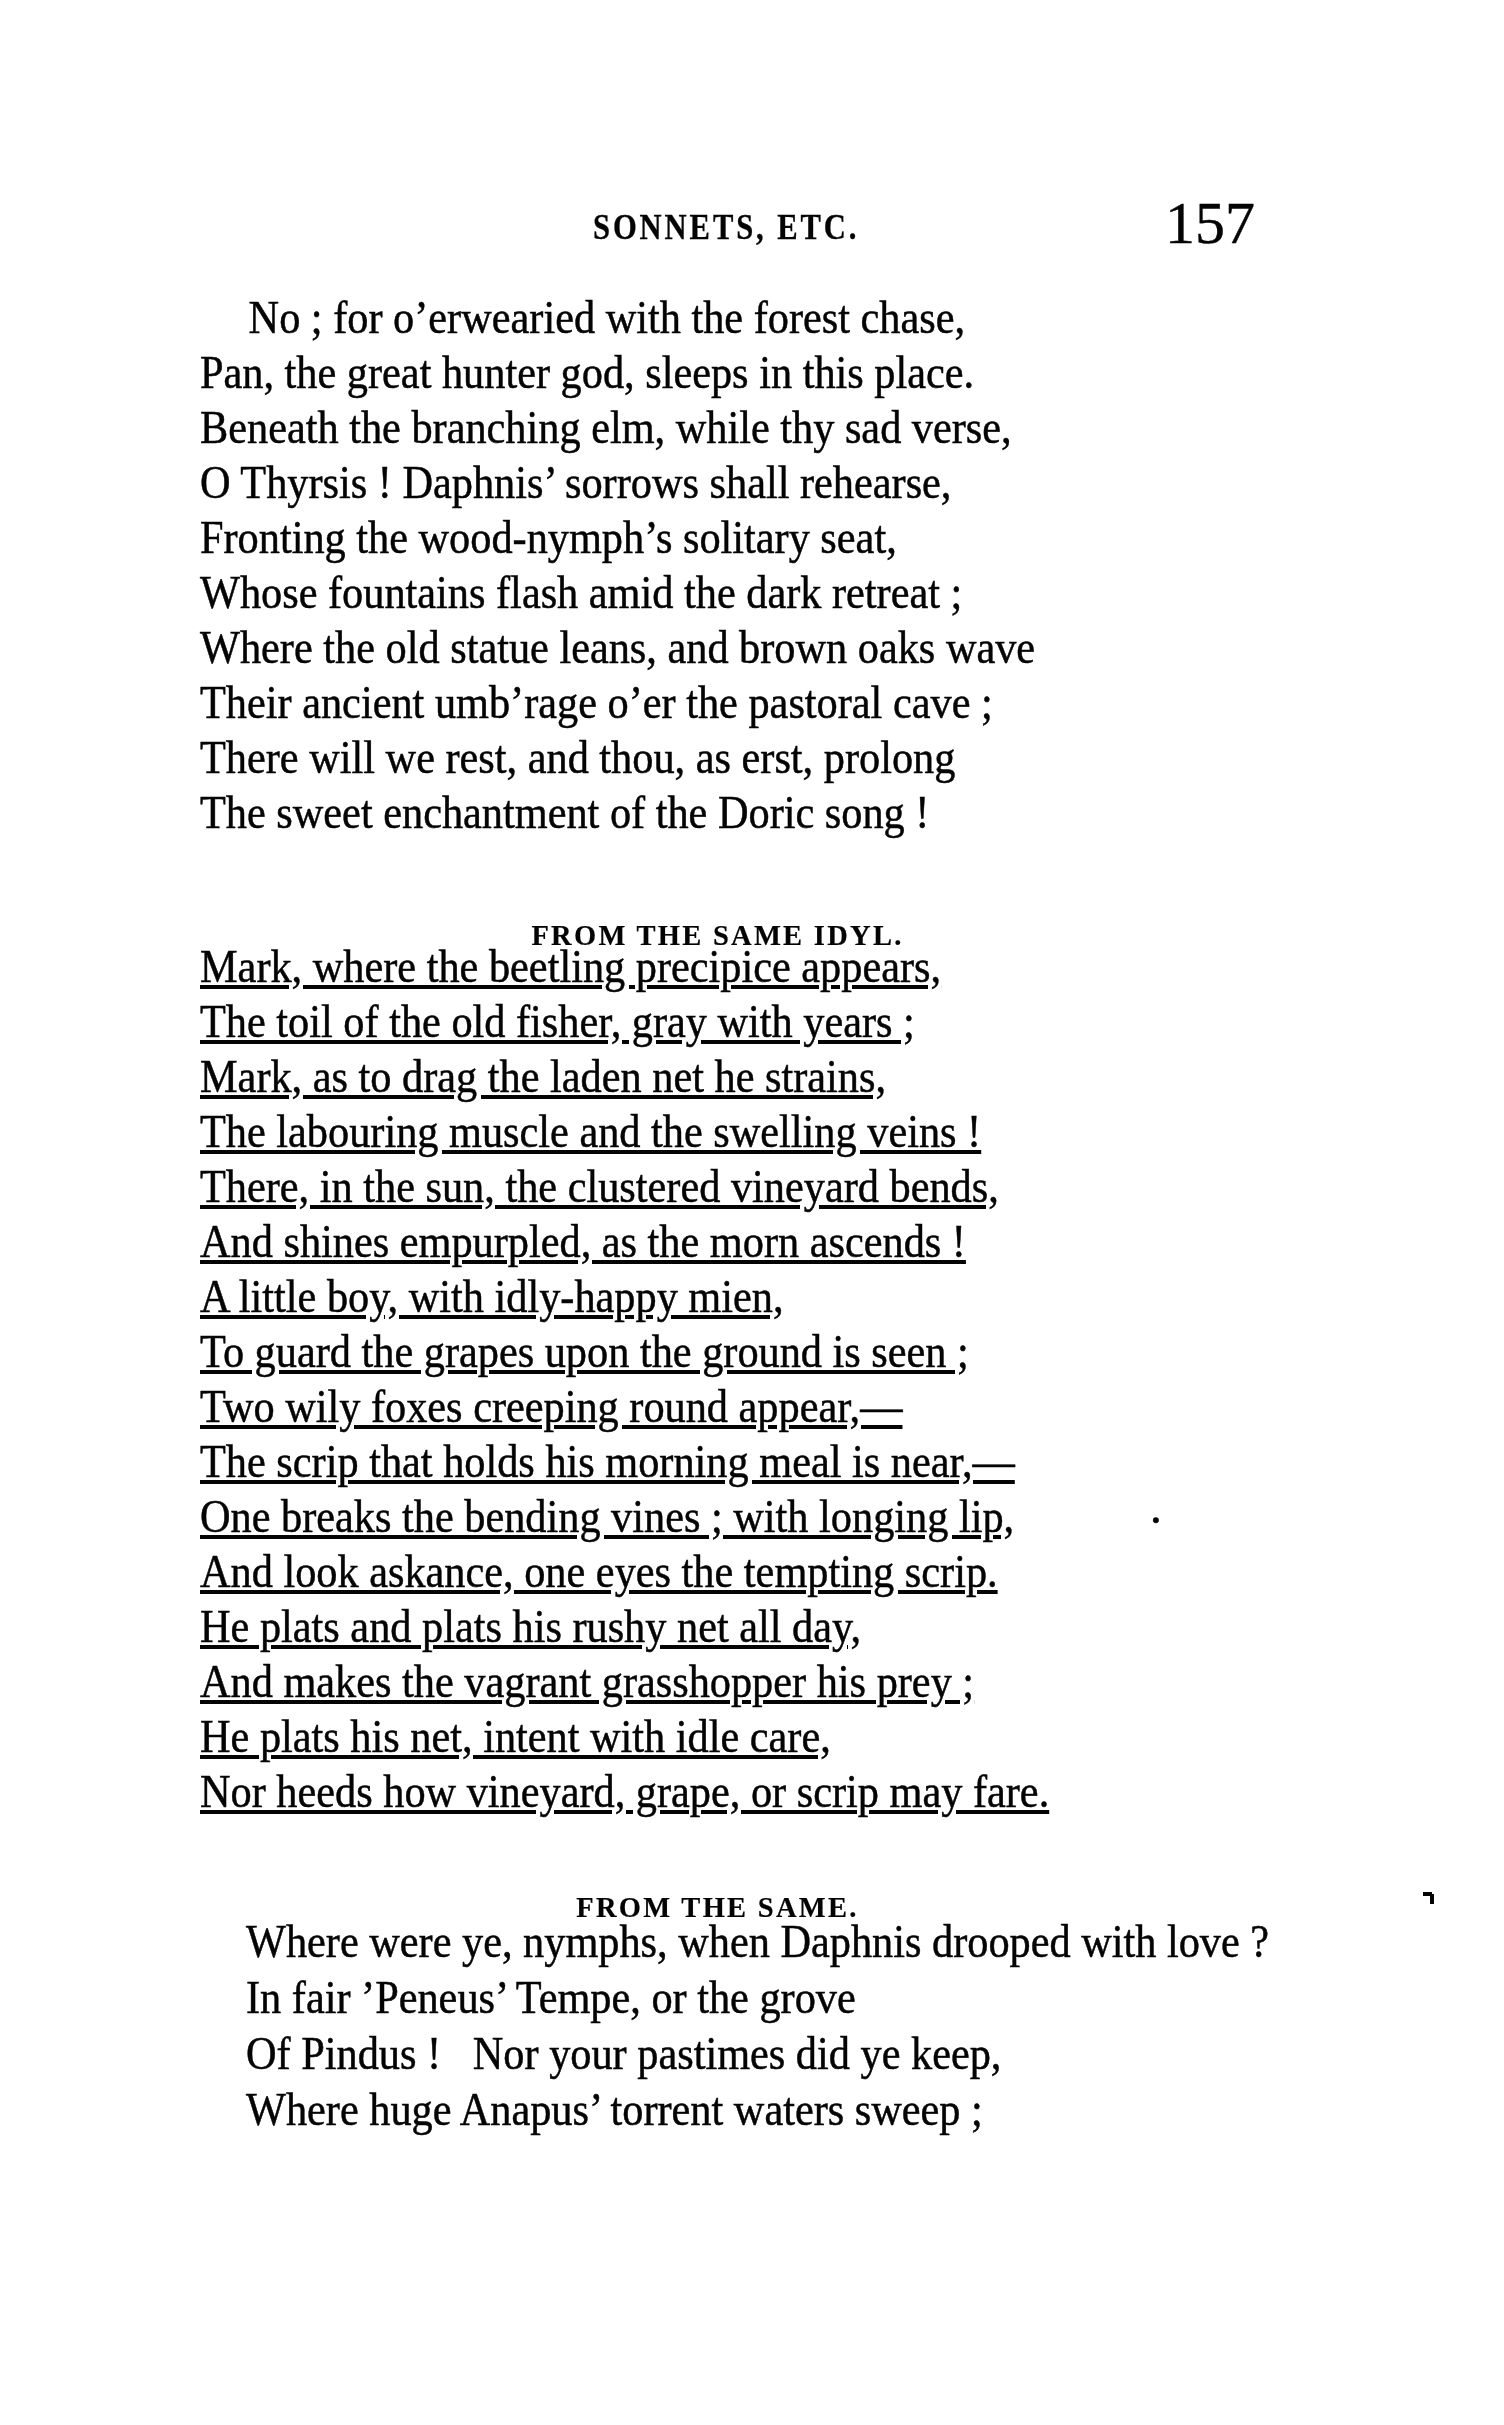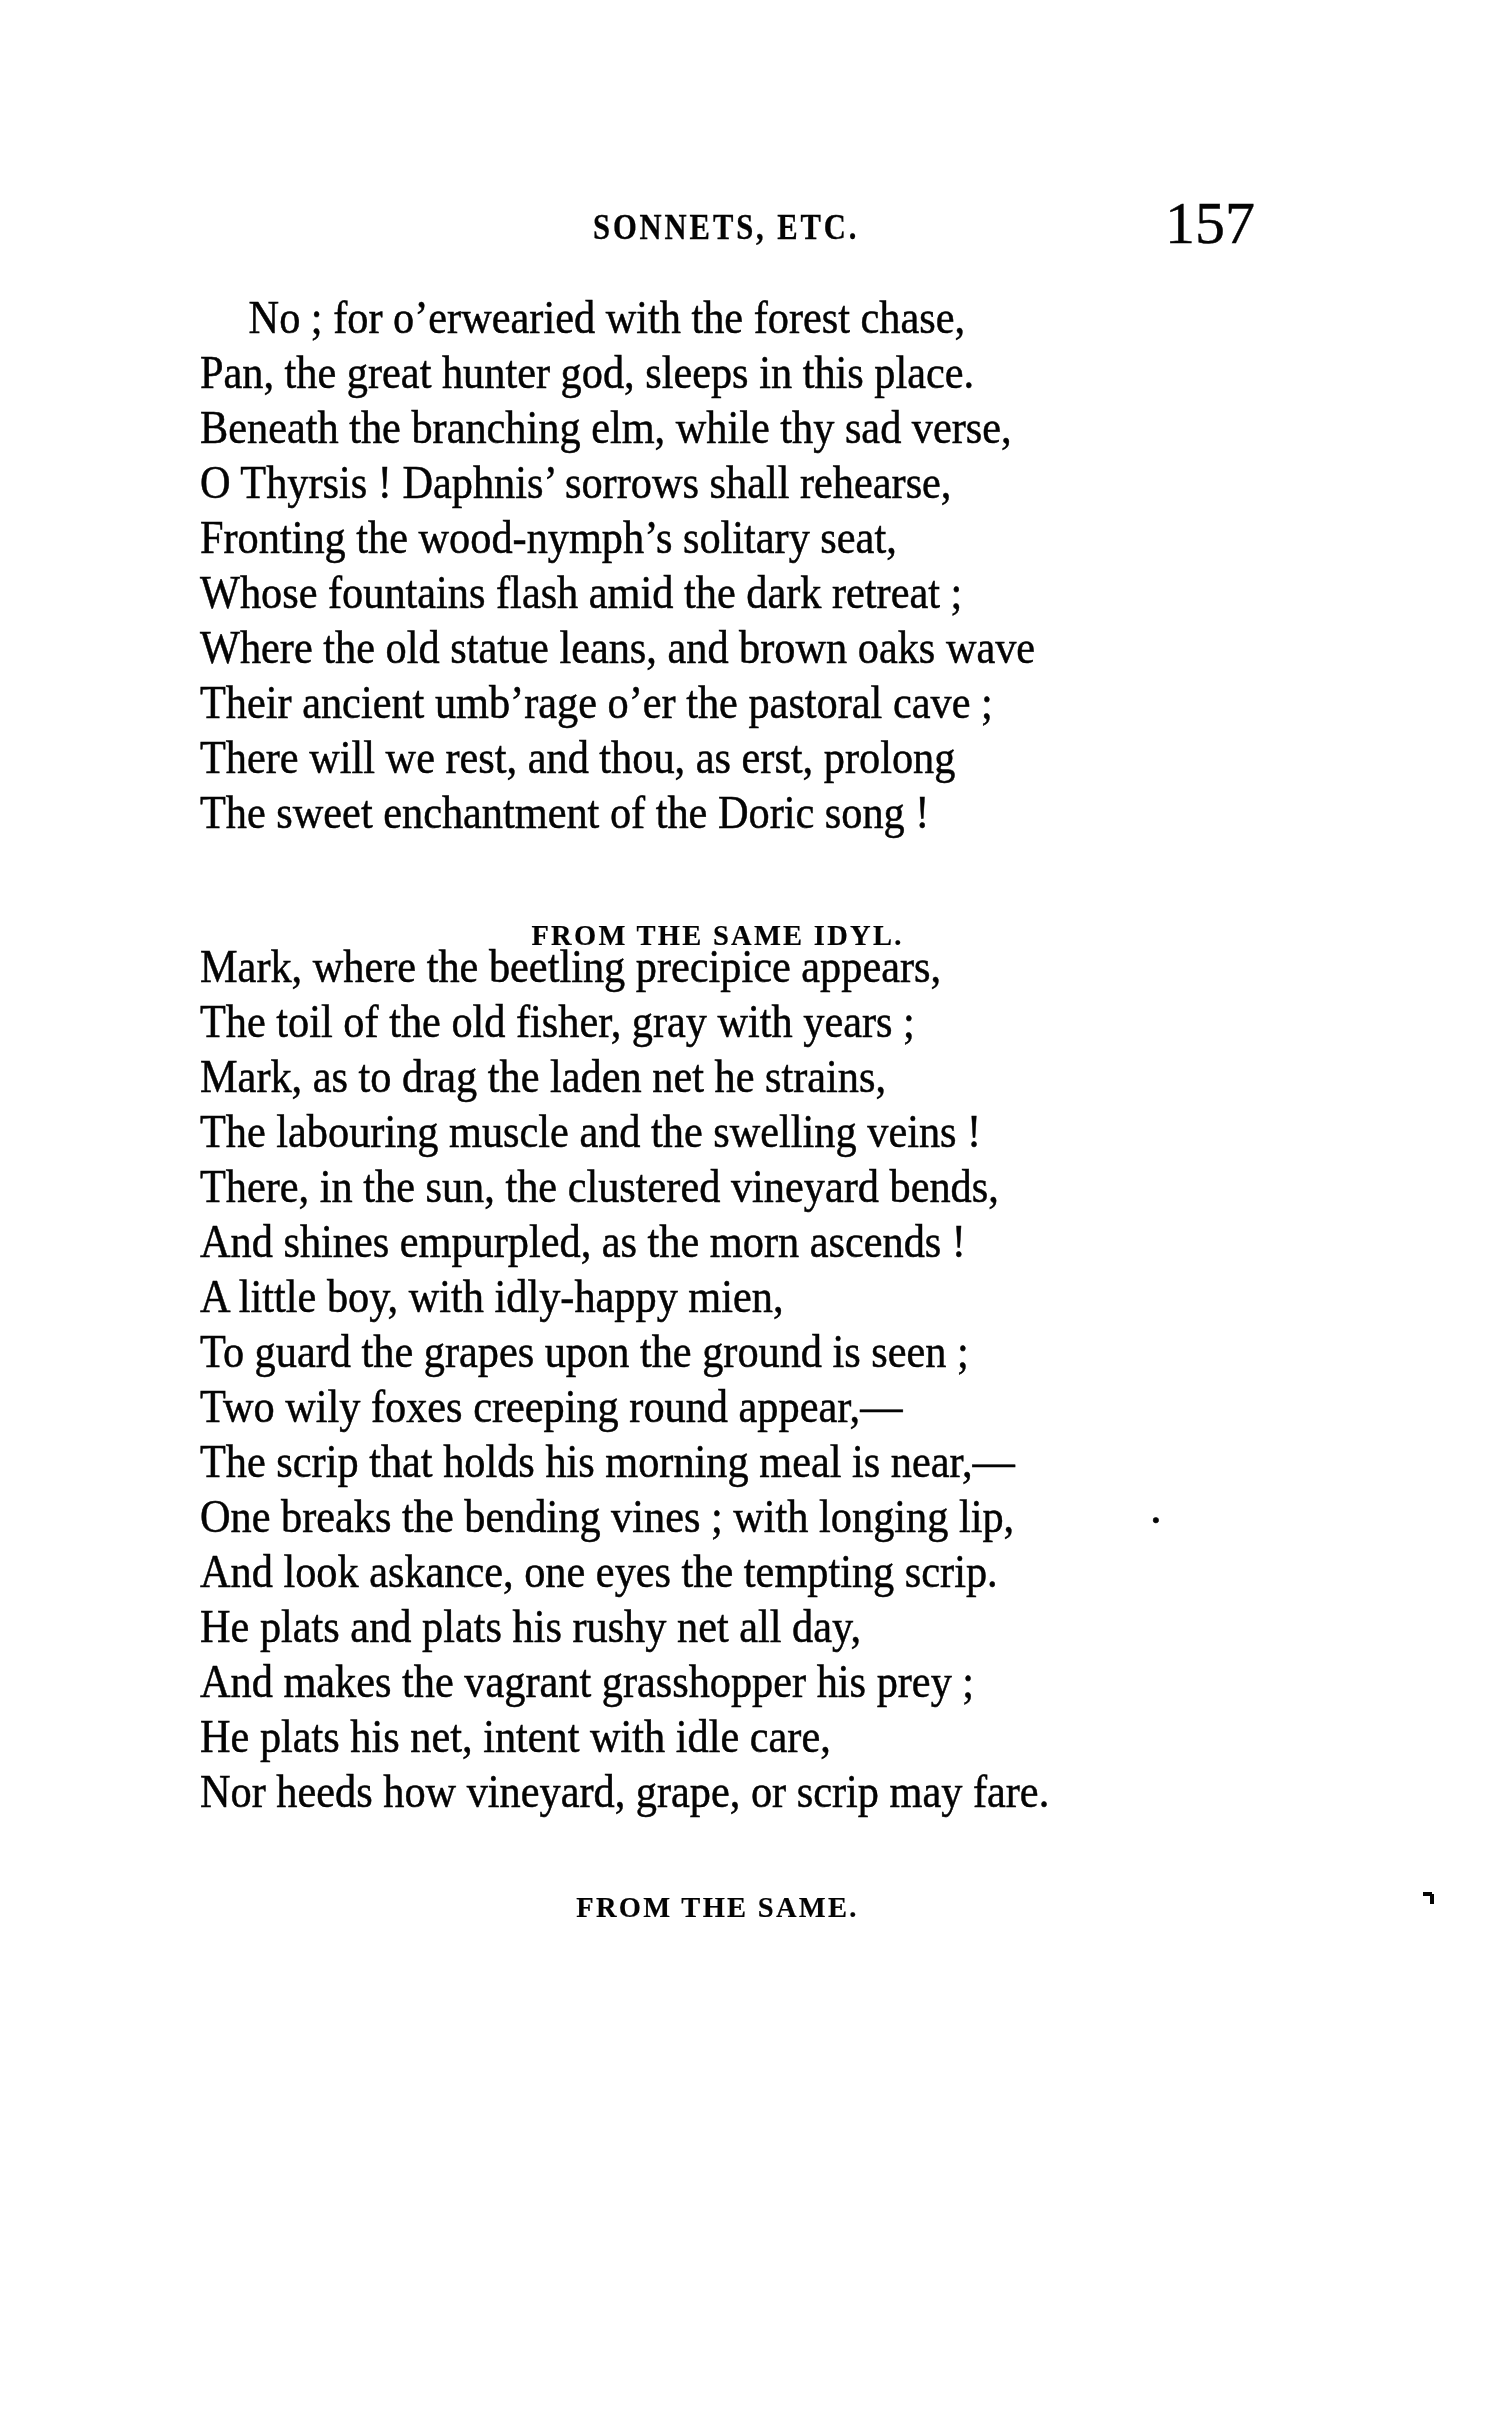--- a/index.html
+++ b/index.html
@@ -40,21 +40,21 @@
   .poem .line{
     font-size:47px;
     line-height:55px;
     white-space:pre;
     transform:scaleX(0.9);
     transform-origin:0 50%;
     -webkit-text-stroke:0.5px #040404;
   }
   .poem-1{top:290px;}
   .poem-1 .line:first-child{padding-left:54px;}
-  .poem-2{top:939px;}
+  .poem-2{top:939px;text-decoration:underline;}
   .poem-2 .line{line-height:55px;}
   .poem-3{top:1913px;left:246px;}
   .poem-3 .line{line-height:56px;}
   
   .poem-heading{
     position:absolute;
     left:200px;
     width:1035px;
     text-align:center;
     font-weight:bold;
@@ -132,19 +132,25 @@
       <div class="line">One breaks the bending vines ; with longing lip,</div>
       <div class="line">And look askance, one eyes the tempting scrip.</div>
       <div class="line">He plats and plats his rushy net all day,</div>
       <div class="line">And makes the vagrant grasshopper his prey ;</div>
       <div class="line">He plats his net, intent with idle care,</div>
       <div class="line">Nor heeds how vineyard, grape, or scrip may fare.</div>
     </section>
 
   <h2 class="poem-heading heading-2">FROM THE SAME.</h2>
 
+  <section class="poem poem-3">
+      <div class="line">Where were ye, nymphs, when Daphnis drooped with love ?</div>
+      <div class="line">In fair ’Peneus’ Tempe, or the grove</div>
+      <div class="line">Of Pindus !   Nor your pastimes did ye keep,</div>
+      <div class="line">Where huge Anapus’ torrent waters sweep ;</div>
+    </section>
 
   <span class="stray-dot">.</span>
 
   <div class="ink-smudge"></div>
 
 </div>
 
 
 </body></html>

